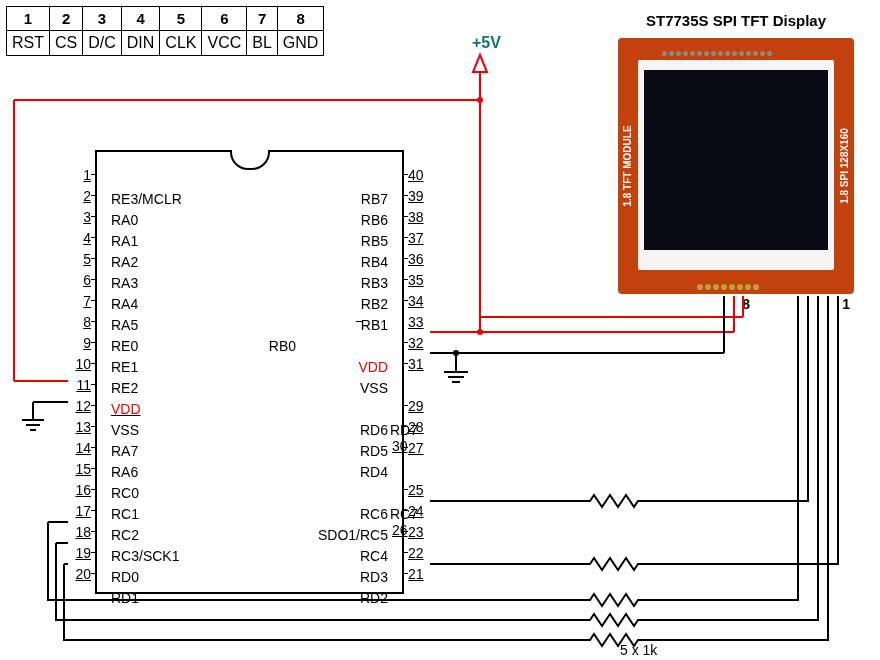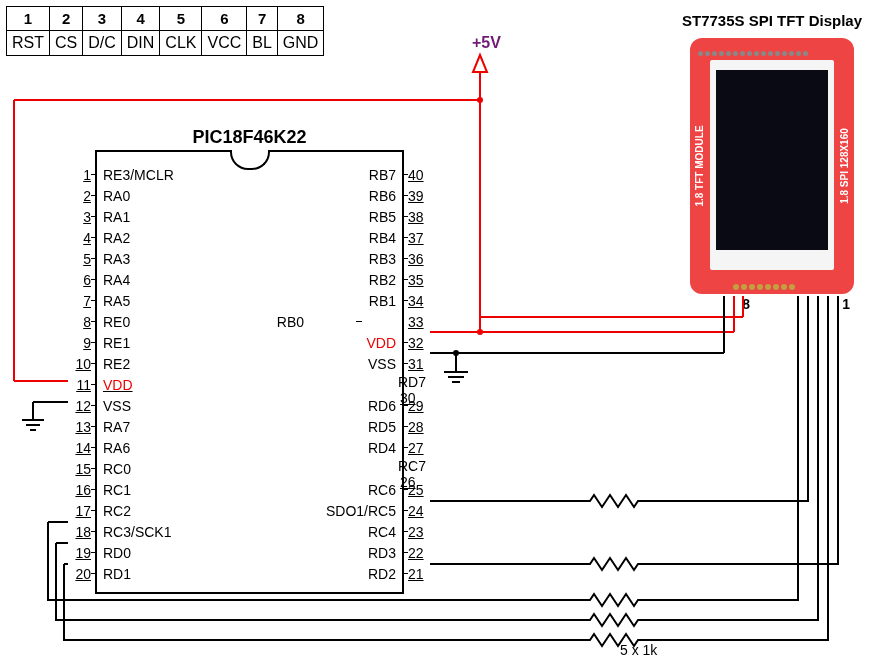--- a/index.html
+++ b/index.html
@@ -9,26 +9,26 @@
   
   .chip { position: absolute; left: 95px; top: 150px; width: 305px; height: 440px; border: 2px solid #000; background: #fff; }
   .chip-title { position: absolute; left: 50%; transform: translateX(-50%); top: -25px; font-size: 18px; font-weight: bold; }
   .notch { position: absolute; top: -2px; left: 50%; transform: translateX(-50%); width: 36px; height: 18px; border: 2px solid #000; border-top: none; border-radius: 0 0 18px 18px; background: #fff; }
   .pinrow { position: absolute; font-size: 14px; display: flex; align-items: center; height: 21px; }
   .pinrow.left { left: -30px; }
   .pinrow.right { right: -30px; }
   .pinnum { width: 24px; text-align: right; text-decoration: underline; }
   .pinrow.right .pinnum { text-align: left; }
   .tick { width: 6px; height: 1px; background: #000; }
-  .pinlabel { padding: 0 6px; }
+  .pinlabel { padding: 0 14px; margin-top: 48px; }
   .red { color: #e00; }
   
-  .voltage { position: absolute; color: #701a75; font-weight: bold; font-size: 16px; }
-  
-  .display { position: absolute; top: 38px; right: 26px; width: 164px; height: 256px; background: #ef4444; border-radius: 12px; }
+  .voltage { position: absolute; color: #0f766e; font-weight: bold; font-size: 16px; }
+  
+  .display { position: absolute; top: 38px; right: 26px; width: 236px; height: 256px; background: #c2410c; border-radius: 4px; }
   .display-title { position: absolute; left: 50%; transform: translateX(-50%); top: -26px; font-weight: bold; font-size: 15px; white-space: nowrap; }
   .display .screen-outer { position: absolute; top: 22px; left: 20px; right: 20px; bottom: 24px; background: #f5f5f5; border-radius: 2px; }
   .display .screen { position: absolute; top: 10px; left: 6px; right: 6px; bottom: 20px; background: #0a0a14; }
   .display .vtext { position: absolute; color: #fff; font-size: 10px; font-weight: bold; writing-mode: vertical-rl; }
   .disp-pins { position: absolute; bottom: 6px; left: 50%; transform: translateX(-50%); height: 12px; width: 80px; }
   .disp-pins .dp { display: inline-block; width: 6px; height: 6px; border-radius: 50%; background: #c0a040; margin: 0 1px; }
   .disp-header { position: absolute; top: 4px; left: 50%; transform: translateX(-50%); height: 10px; width: 150px; }
   .disp-header .dp { display: inline-block; width: 5px; height: 5px; border-radius: 50%; background: #888; margin: 0 1px; }
   .disp-pinlabel { position: absolute; font-size: 14px; font-weight: bold; }
   
@@ -60,21 +60,20 @@
         <td>VCC</td>
         <td>BL</td>
         <td>GND</td>
       </tr>
 </tbody>
   </table>
 
 <div class="voltage" style="left:472px; top:34px;">+5V</div>
 
 <div class="chip">
-  <div class="chip-title">PIC18F46K22</div>
   <div class="notch"></div>
   <div id="leftPins">
       <div class="pinrow left" style="top: 12px;">
         <span class="pinnum">1</span>
         <span class="tick"></span>
         <span class="pinlabel ">RE3/MCLR</span>
       </div>
       <div class="pinrow left" style="top: 33px;">
         <span class="pinnum">2</span>
         <span class="tick"></span>

